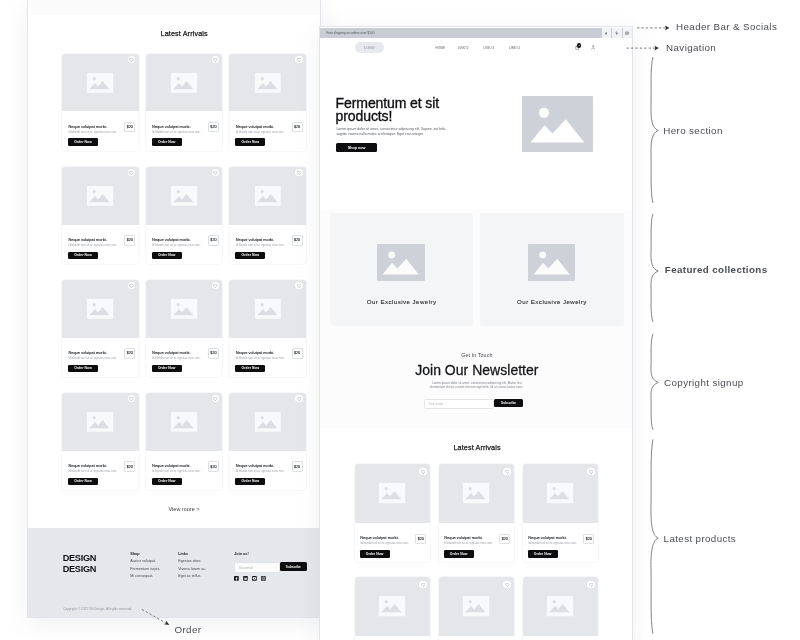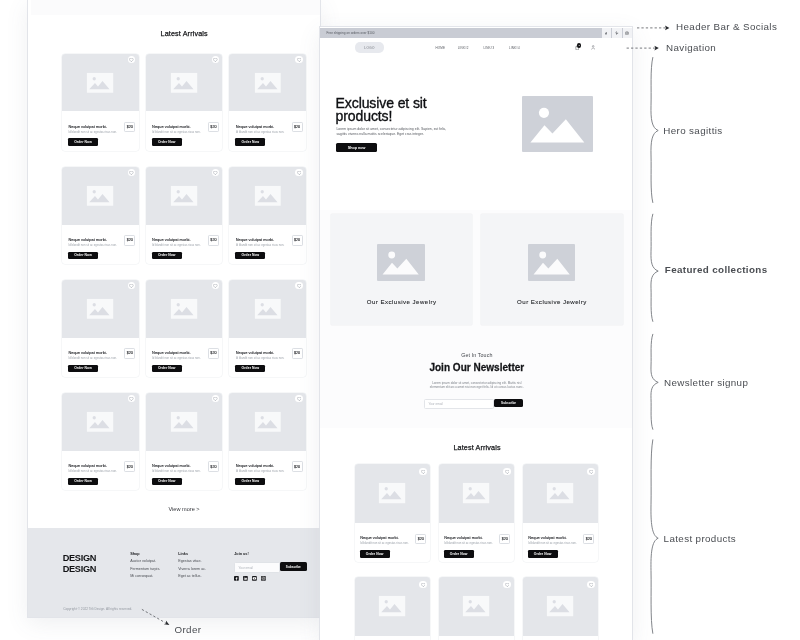--- a/index.html
+++ b/index.html
@@ -72,21 +72,21 @@
   .hero .heroimg svg{position:absolute;left:0;top:0;}
 
   .collections{position:absolute;left:0;top:183.5px;width:312px;height:136px;background:#fcfcfd;}
   .ccard{position:absolute;top:4.1px;width:141.5px;height:111.1px;background:#f4f5f7;box-shadow:0 0 0 .55px #eff0f2;border-radius:1px;}
   .ccard .ci{position:absolute;left:46.5px;top:30.3px;width:47.7px;height:36.8px;background:#ced1d8;border-radius:1px;}
   .ccard .clabel{position:absolute;left:0;top:84.3px;width:141.5px;text-align:center;font-size:6.1px;font-weight:400;color:#1f2125;
         -webkit-text-stroke:0.1px #1f2125;letter-spacing:.47px;text-indent:.47px;}
 
   .newsletter{position:absolute;left:0;top:319.5px;width:312px;height:82px;background:#fcfcfd;}
   .nl-eyebrow{position:absolute;left:0;top:6.4px;width:313.7px;text-align:center;font-size:5.3px;color:#43464c;letter-spacing:.1px;text-indent:.1px;}
-  .nl-title{position:absolute;left:0;top:16.1px;width:313.7px;text-align:center;font-size:10px;font-weight:700;color:#141518;
+  .nl-title{position:absolute;left:0;top:16.1px;width:313.7px;text-align:center;font-size:14px;font-weight:400;color:#141518;
         letter-spacing:.02px;-webkit-text-stroke:0.26px #141518;}
   .nl-desc{position:absolute;left:109px;top:34.6px;width:95.5px;text-align:center;font-size:3.05px;line-height:4.5px;color:#7c8088;letter-spacing:.01px;}
   .nl-input{position:absolute;left:103.8px;top:52.6px;width:68px;height:8.8px;background:#fff;border:.55px solid #e3e5e9;border-radius:1.5px;}
   .nl-input span{position:absolute;left:3.6px;top:2.5px;font-size:3.1px;color:#b0b4bb;}
   .nl-btn{position:absolute;left:174.3px;top:52.6px;width:28.6px;height:8.8px;background:#0d0d0f;border-radius:1.5px;color:#fff;font-size:3.1px;
         font-weight:bold;display:flex;align-items:center;justify-content:center;}
 
   .latest{position:absolute;left:0;top:401.5px;width:312px;height:212.5px;background:#fff;}
   .latest .lh{position:absolute;left:34.8px;top:16.3px;width:244.4px;text-align:center;font-size:7.2px;line-height:7.2px;font-weight:400;color:#17181b;
         -webkit-text-stroke:0.25px #17181b;letter-spacing:.14px;text-indent:.14px;}
@@ -426,21 +426,21 @@
       </div>
       <div class="nav-user">
         <svg width="4.4" height="4.8" viewBox="0 0 20 22" fill="none" stroke="#63666c" stroke-width="2.1">
           <circle cx="10" cy="6" r="3.7"></circle>
             <path d="M2.4 21c0-4.2 3.4-7 7.6-7s7.6 2.8 7.6 7"></path>
         </svg>
       </div>
     </div>
 
     <div class="hero">
-      <h1><span>Exclusive et sit</span><br><span>products!</span></h1>
+      <h1><span>Fermentum et sit</span><br><span>products!</span></h1>
       <p>Lorem ipsum dolor sit amet, consectetur adipiscing elit. Sapien, est felis, sagittis viverra nulla mattis scelerisque. Eget cras integer.</p>
       <div class="shopbtn">Shop now</div>
       <div class="heroimg">
         <svg width="70.9" height="56.1" viewBox="0 0 71 56">
           <circle cx="22" cy="16.8" r="5.1" fill="#ffffff"></circle>
           <path d="M8.4 46.5 L22.5 29.1 L30.5 37.5 L43.9 23.2 L62.4 46.5 Z" fill="#ffffff"></path>
         </svg>
       </div>
     </div>
 
@@ -590,19 +590,19 @@
     <g fill="none" stroke="#7b7e84" stroke-width="0.95" stroke-linecap="round" stroke-linejoin="round" id="braceGroup">
         <path d="M652.8000000000001 57.5 C650.1 69.18 651.5 88.16 651 105.68 C650.7 118.82 651.7 127.9 658.2 130.5 C651.7 133.1 650.7 142.02 651 154.98 C651.5 172.26 650.1 190.98 652.8000000000001 202.5"></path>
         <path d="M652.8000000000001 214.2 C650.1 223.304 651.5 238.098 651 251.75400000000002 C650.7 261.99600000000004 651.7 268.5 658.2 271.1 C651.7 273.70000000000005 650.7 279.148 651 288.202 C651.5 300.274 650.1 313.352 652.8000000000001 321.4"></path>
         <path d="M652.8000000000001 334.3 C650.1 341.996 651.5 354.502 651 366.046 C650.7 374.70399999999995 651.7 379.79999999999995 658.2 382.4 C651.7 385 650.7 389.904 651 398.346 C651.5 409.602 650.1 421.796 652.8000000000001 429.3"></path>
         <path d="M652.8000000000001 439.8 C650.1 455.54400000000004 651.5 481.12800000000004 651 504.744 C650.7 522.456 651.7 535.6 658.2 538.2 C651.7 540.8000000000001 650.7 553.416 651 570.534 C651.5 593.358 650.1 618.084 652.8000000000001 633.3"></path>
       </g>
   </svg>
   <div id="annLabels">
       <div class="ann" style="left:676.1px;top:22.4px;">Header Bar &amp; Socials</div>
       <div class="ann" style="left:666.1px;top:43.2px;">Navigation</div>
-      <div class="ann" style="left:663.3px;top:126.2px;">Hero sagittis</div>
+      <div class="ann" style="left:663.3px;top:126.2px;">Hero section</div>
       <div class="ann" style="left:664.8px;top:265.3px;font-weight:bold;">Featured collections</div>
-      <div class="ann" style="left:664.1px;top:378.1px;">Newsletter signup</div>
+      <div class="ann" style="left:664.1px;top:378.1px;">Copyright signup</div>
       <div class="ann" style="left:663.6px;top:533.9px;">Latest products</div>
       <div class="ann" style="left:174.5px;top:624.8px;">Order</div>
     </div>
 </div>
 
 </body></html>

